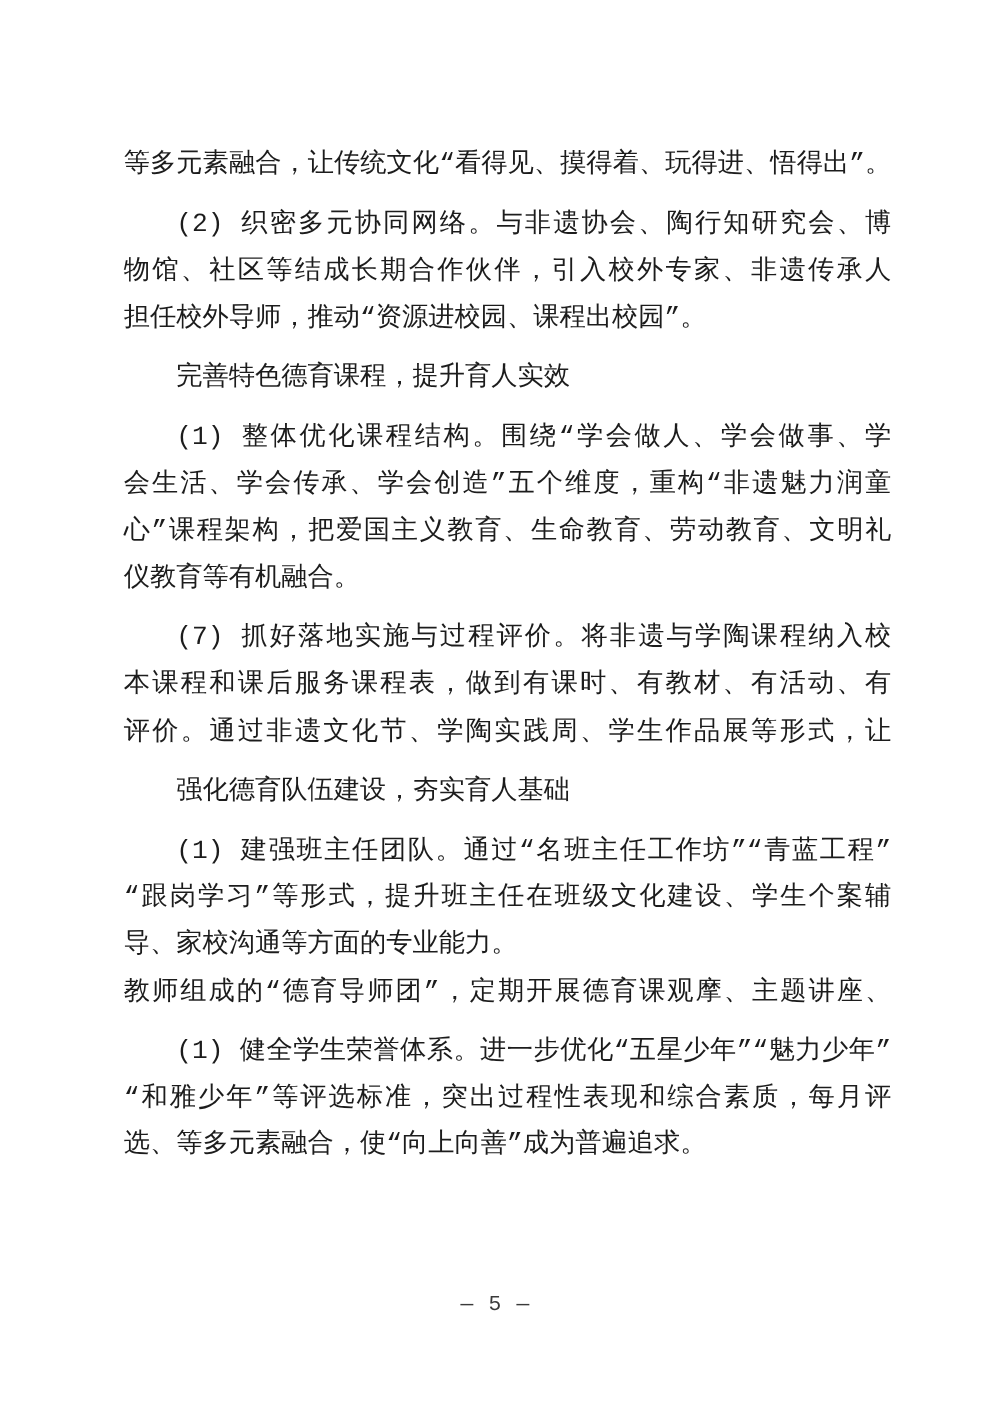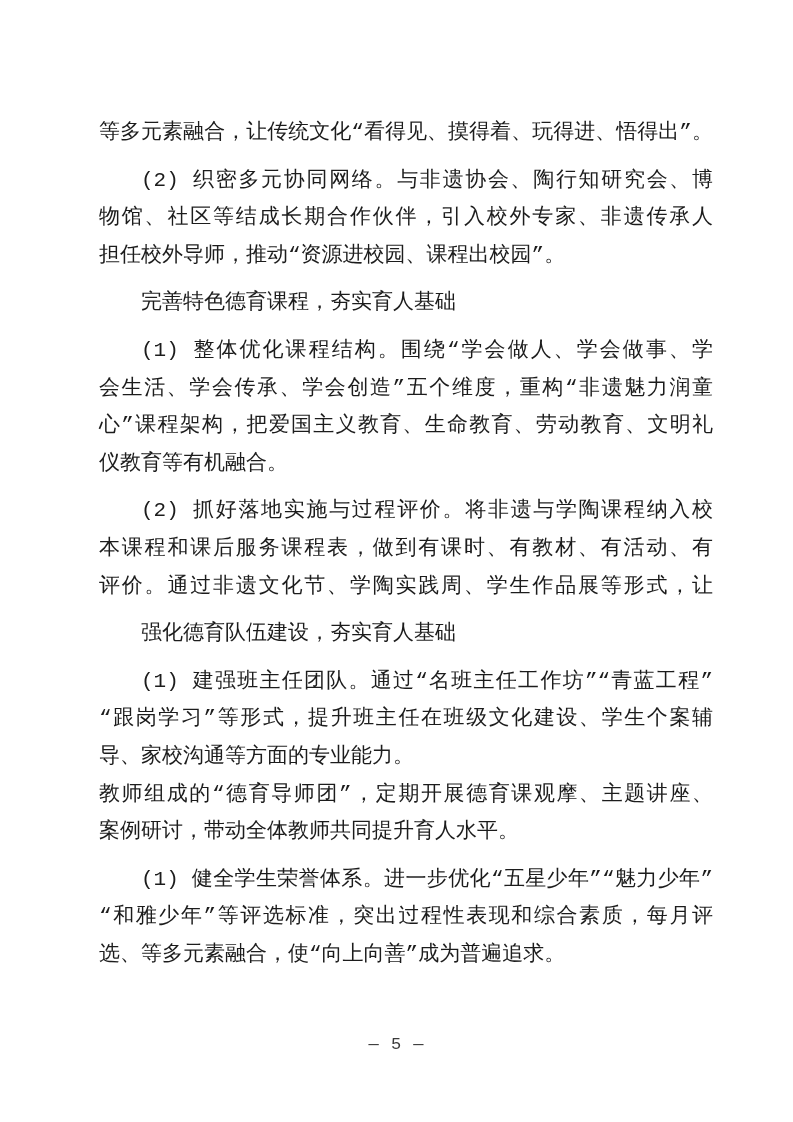--- a/index.html
+++ b/index.html
@@ -57,32 +57,31 @@
 </style>
 </head>
 <body>
 
 <div class="page">
   <div class="content">
       <div class="line justify">等多元素融合，让传统文化“看得见、摸得着、玩得进、悟得出”。</div>
       <div class="line indent justify">(2) 织密多元协同网络。与非遗协会、陶行知研究会、博</div>
       <div class="line justify">物馆、社区等结成长期合作伙伴，引入校外专家、非遗传承人</div>
       <div class="line">担任校外导师，推动“资源进校园、课程出校园”。</div>
-      <div class="line indent heading">完善特色德育课程，夯实育人基础</div>
+      <div class="line indent heading">完善特色德育课程，提升育人实效</div>
       <div class="line indent justify">(1) 整体优化课程结构。围绕“学会做人、学会做事、学</div>
       <div class="line justify">会生活、学会传承、学会创造”五个维度，重构“非遗魅力润童</div>
       <div class="line justify">心”课程架构，把爱国主义教育、生命教育、劳动教育、文明礼</div>
       <div class="line">仪教育等有机融合。</div>
-      <div class="line indent justify">(2) 抓好落地实施与过程评价。将非遗与学陶课程纳入校</div>
+      <div class="line indent justify">(7) 抓好落地实施与过程评价。将非遗与学陶课程纳入校</div>
       <div class="line justify">本课程和课后服务课程表，做到有课时、有教材、有活动、有</div>
       <div class="line justify">评价。通过非遗文化节、学陶实践周、学生作品展等形式，让</div>
       <div class="line indent heading">强化德育队伍建设，夯实育人基础</div>
       <div class="line indent justify">(1) 建强班主任团队。通过“名班主任工作坊”“青蓝工程”</div>
       <div class="line justify">“跟岗学习”等形式，提升班主任在班级文化建设、学生个案辅</div>
       <div class="line">导、家校沟通等方面的专业能力。</div>
       <div class="line justify">教师组成的“德育导师团”，定期开展德育课观摩、主题讲座、</div>
-      <div class="line">案例研讨，带动全体教师共同提升育人水平。</div>
       <div class="line indent justify">(1) 健全学生荣誉体系。进一步优化“五星少年”“魅力少年”</div>
       <div class="line justify">“和雅少年”等评选标准，突出过程性表现和综合素质，每月评</div>
       <div class="line">选、等多元素融合，使“向上向善”成为普遍追求。</div>
     </div>
   <div class="footer">— 5 —</div>
 </div>
 
 </body></html>

